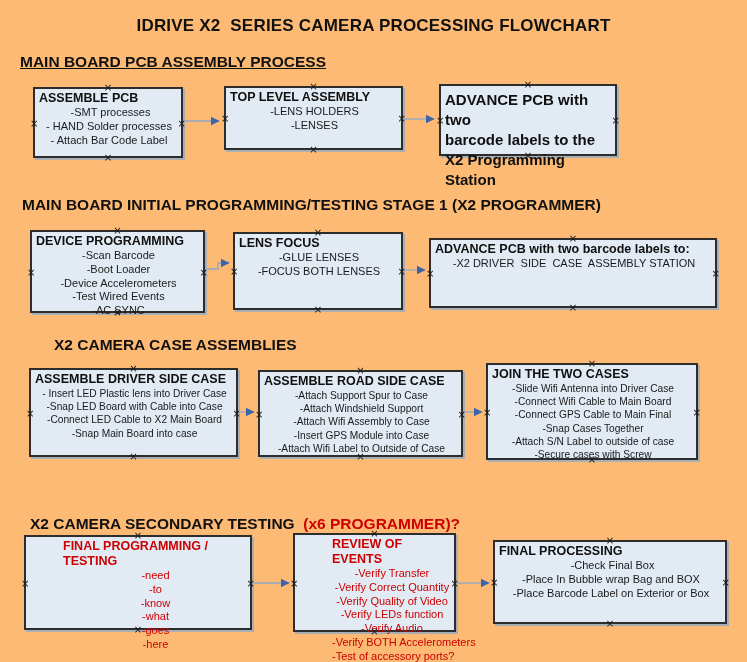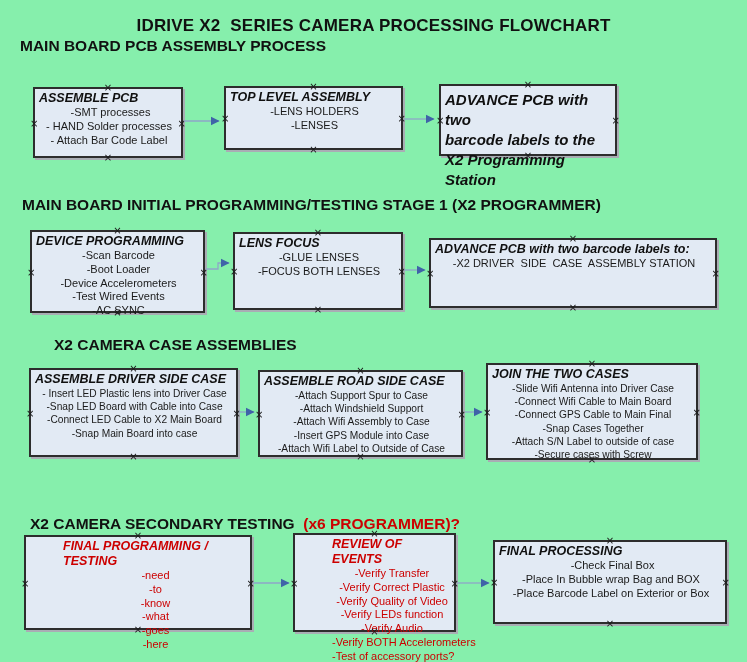--- a/index.html
+++ b/index.html
@@ -1,25 +1,25 @@
 <!DOCTYPE html>
 <html style="--box_fill: #e2eaf4; --box_border: #2d2d2d; --red: #cc0000; --arrow_line: #8ea6c8; --arrow_head: #3f63a8;"><head>
 <meta charset="utf-8">
 <style>
   html,body{margin:0;padding:0;background:#fff;}
-  .canvas{position:relative;width:747px;height:662px;background:#86efac;overflow:hidden;
+  .canvas{position:relative;width:747px;height:662px;background:#fdba74;overflow:hidden;
           font-family:"Liberation Sans",sans-serif;color:#111;}
   .page-title{position:absolute;top:16px;left:0;width:747px;text-align:center;
               font-size:17px;font-weight:bold;letter-spacing:.2px;white-space:pre;}
   .sec-head{position:absolute;font-size:15.5px;font-weight:bold;white-space:pre;}
   .sec-head .red-part{color:var(--red);}
   .box{position:absolute;box-sizing:border-box;background:var(--box_fill);
        border:2px solid var(--box_border);box-shadow:2px 2px 0 #a9adb4;
        padding:2px 2px 0 4px;}
-  .bx-title{font-weight:bold;font-size:12.5px;line-height:15px;white-space:pre-line;color:#101010;font-style:italic;}
+  .bx-title{font-weight:bold;font-size:12.5px;line-height:15px;white-space:pre-line;color:#101010;}
   .box.tall-title .bx-title{font-size:15px;line-height:20px;padding-top:2px;}
   .bx-line{font-size:11px;line-height:13.8px;white-space:pre;color:#1a1a1a;text-align:center;}
   .box.row3 .bx-line{font-size:10.2px;line-height:13.2px;}
   .box.red .bx-title,.box.red .bx-line{color:var(--red);padding-left:33px;}
   .hdl{position:absolute;font-family:"DejaVu Sans",sans-serif;font-size:10px;line-height:9px;
        color:#1a1a1a;pointer-events:none;}
   .hdl-t{top:-6px;left:50%;transform:translateX(-50%);}
   .hdl-b{bottom:-6px;left:50%;transform:translateX(-50%);}
   .hdl-l{left:-5px;top:50%;transform:translateY(-50%);}
   .hdl-r{right:-5px;top:50%;transform:translateY(-50%);}
@@ -27,21 +27,21 @@
   svg.overlay path.flow{stroke:var(--arrow_line);stroke-width:1.3;fill:none;}
   .ah-fill{fill:var(--arrow_head);}
 </style>
 </head>
 <body>
 
 <div class="canvas">
 
   <div class="page-title">IDRIVE X2  SERIES CAMERA PROCESSING FLOWCHART</div>
 
-  <div class="sec-head" style="left:20px;top:37px;">MAIN BOARD PCB ASSEMBLY PROCESS</div>
+  <div class="sec-head" style="left:20px;top:53px;text-decoration:underline;">MAIN BOARD PCB ASSEMBLY PROCESS</div>
   <div class="sec-head" style="left:22px;top:196px;">MAIN BOARD INITIAL PROGRAMMING/TESTING STAGE 1 (X2 PROGRAMMER)</div>
   <div class="sec-head" style="left:31px;top:336px;margin-left:23px;">X2 CAMERA CASE ASSEMBLIES</div>
   <div class="sec-head" style="left:30px;top:515px;"><span>X2 CAMERA SECONDARY TESTING</span><span class="red-part">  (x6 PROGRAMMER)?</span></div>
 
   <div class="box" style="left:33px;top:87px;width:150px;height:71px;">
     <div class="bx-title">ASSEMBLE PCB</div>
     <div class="bx-items">
         <div class="bx-line"> -SMT processes</div>
         <div class="bx-line">- HAND Solder processes</div>
         <div class="bx-line">- Attach Bar Code Label</div>
@@ -163,21 +163,21 @@
       </div>
   <span class="hdl hdl-t">×</span>
       <span class="hdl hdl-b">×</span>
       <span class="hdl hdl-l">×</span>
       <span class="hdl hdl-r">×</span>
     </div>
   <div class="box red" style="left:293px;top:533px;width:163px;height:99px;">
     <div class="bx-title">REVIEW OF EVENTS</div>
     <div class="bx-items">
         <div class="bx-line">-Verify Transfer</div>
-        <div class="bx-line">-Verify Correct Plastic</div>
+        <div class="bx-line">-Verify Correct Quantity</div>
         <div class="bx-line">-Verify Quality of Video</div>
         <div class="bx-line">-Verify LEDs function</div>
         <div class="bx-line">-Verify Audio</div>
         <div class="bx-line">-Verify BOTH Accelerometers</div>
         <div class="bx-line">-Test of accessory ports?</div>
       </div>
   <span class="hdl hdl-t">×</span>
       <span class="hdl hdl-b">×</span>
       <span class="hdl hdl-l">×</span>
       <span class="hdl hdl-r">×</span>

